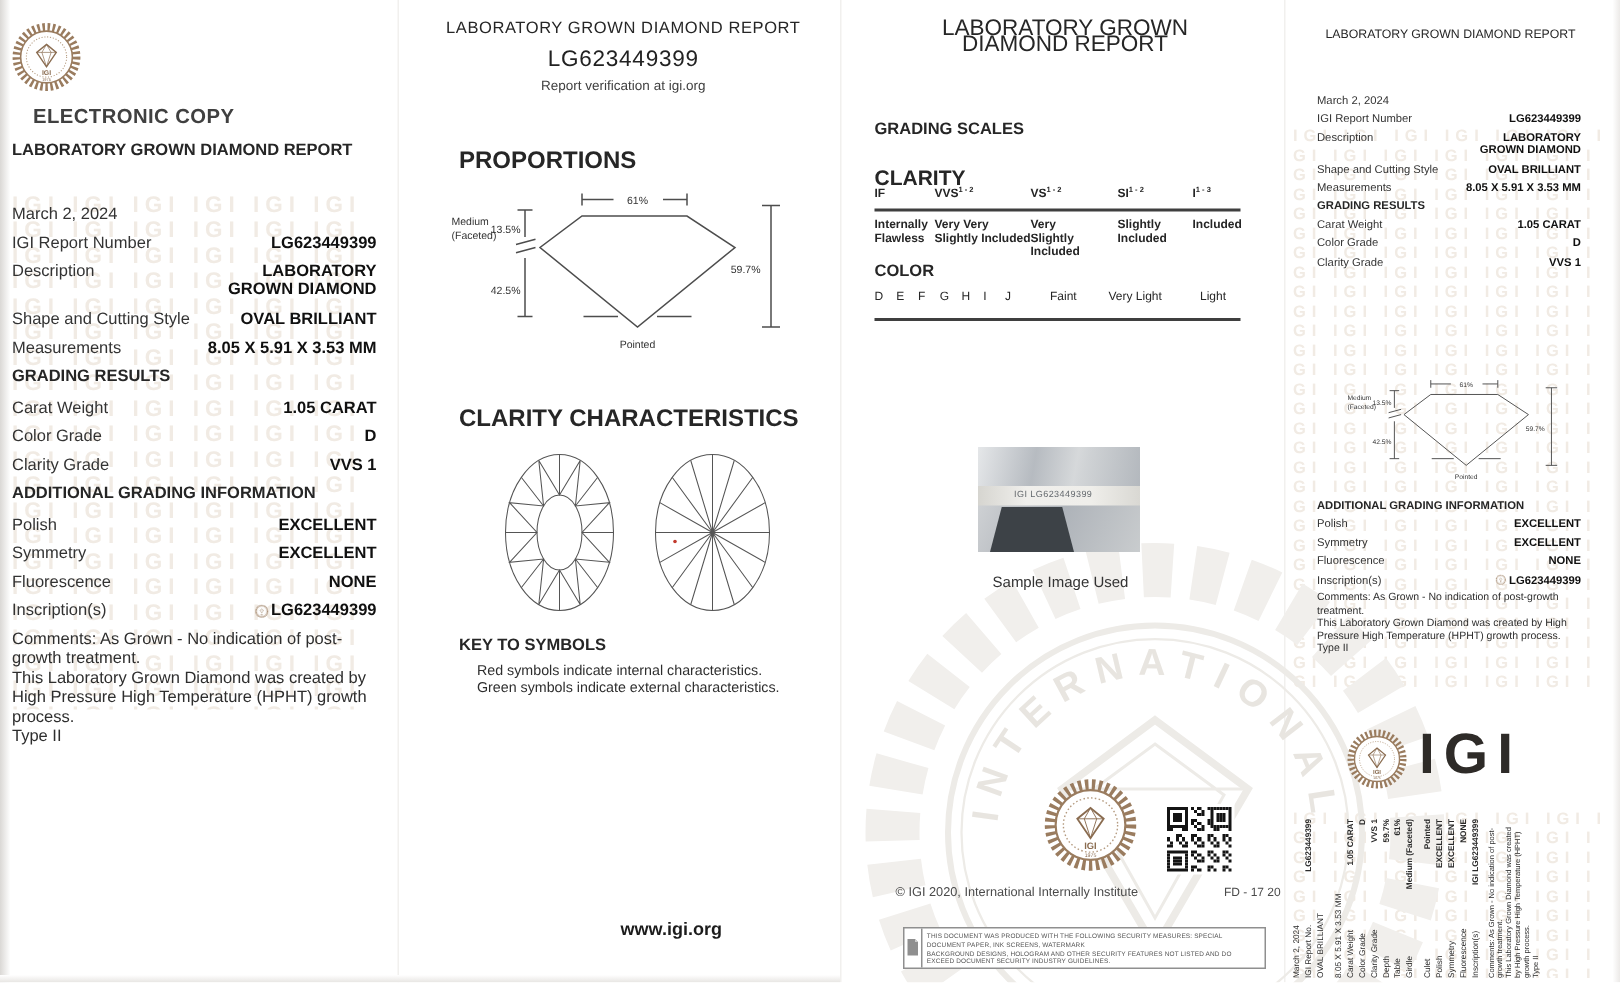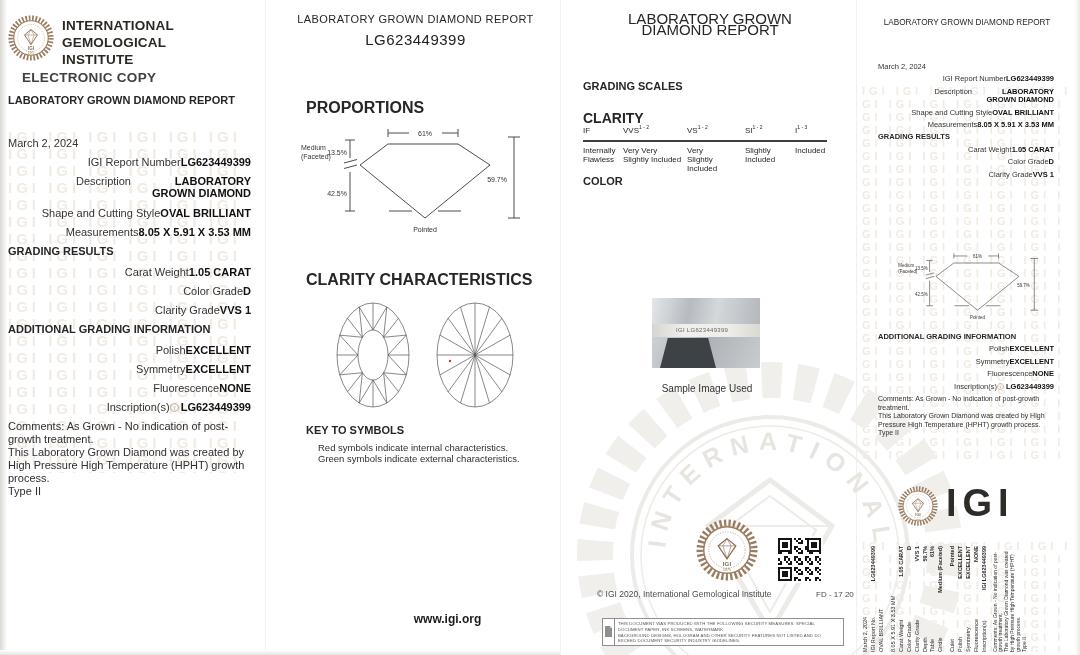--- a/index.html
+++ b/index.html
@@ -15,40 +15,40 @@
   .edge-l { left:0; top:0; width:7px; height:655px; background:linear-gradient(to right,#dad8d5,#ffffff); }
   .edge-r { right:0; top:0; width:5px; height:655px; background:linear-gradient(to left,#eceae8,#ffffff); }
   .edge-b { left:0; bottom:0; width:560px; height:5px; background:linear-gradient(to top,#e7e5e2,#ffffff); }
   .fold { top:0; width:1px; height:655px; background:#f1f0ee; }
 
   
   .wm-fill { overflow:hidden; color:#f1ebe4; font-weight:700; word-break:break-all;
              letter-spacing:4px; user-select:none; }
 
   
-  .frow { display:flex; justify-content:flex-end; align-items:flex-start; }
+  .frow { display:flex; justify-content:space-between; align-items:flex-start; }
   .lab { color:#333; }
   .val { font-weight:700; color:#101010; text-align:right; max-width:60%; }
   .val.glyph { display:flex; align-items:center; justify-content:flex-end; gap:2px; max-width:70%; }
   #p1-fields { left:0; top:137px; width:243px; font-size:11px; }
   #p1-fields .row { margin-bottom:7px; line-height:12px; }
   #p1-fields .sec { margin-top:3px; margin-bottom:9px; font-weight:700; }
   #p1-fields .cmt { margin-top:2px; line-height:13px; color:#2e2e2e; }
   .mini-seal { width:9px; height:9px; flex:0 0 auto; }
 
   #p4-fields, #p4-add { left:16px; width:176px; font-size:7.5px; }
   #p4-fields { top:63px; }
   #p4-fields .row, #p4-add .row { margin-bottom:4px; line-height:8.4px; }
   #p4-fields .sec, #p4-add .sec { font-weight:700; margin-bottom:4px; }
   #p4-add { top:333px; }
   #p4-add .cmt { margin-top:2px; line-height:8.6px; color:#2e2e2e; font-size:7px; }
 
   
   .cl-row { display:flex; }
-  .cl-c { line-height:9px; }
+  .cl-c { line-height:9px;font-weight:bold; }
   .cl-c:nth-child(1){ width:40px; } .cl-c:nth-child(2){ width:64px; }
   .cl-c:nth-child(3){ width:58px; } .cl-c:nth-child(4){ width:50px; }
   .cl-c:nth-child(5){ width:34px; }
   .sup { font-size:5px; vertical-align:super; letter-spacing:0; }
   .rule { height:2px; background:#3f3f3f; margin:5px 0 4px; width:244px; }
   .cletter { display:inline-block; width:14.5px; }
 
   
   #sample-img { background:linear-gradient(115deg,#d9dbdd 0%,#b7bbc0 40%,#aeb3b9 55%,#c9ccce 100%); }
   .si-band { position:absolute; left:0; top:26px; width:100%; height:13px;
@@ -133,25 +133,20 @@
     <path id="wmarc" d="M110,215 A105,105 0 0 1 320,215" fill="none"></path>
     <text font-size="25" letter-spacing="9" fill="#e8e5e0" font-weight="bold">
       <textPath href="#wmarc" startOffset="2%">INTERNATIONAL GEMOLOGICAL INSTITUTE</textPath>
     </text>
   </svg>
 
   <div class="abs" style="left:8px;top:0;width:245px;height:655px">
     <svg class="abs" style="left:0;top:15px" width="46" height="46" viewBox="0 0 60 60">
         <use href="#seal-sym"></use>
       </svg>
-    <div class="abs b" style="left:54px;top:17px;font-size:13.5px;line-height:17px;letter-spacing:.2px;color:#2b2824">
-      <div>INTERNATIONAL</div>
-      <div>GEMOLOGICAL</div>
-      <div>INSTITUTE</div>
-    </div>
     <div class="abs b" style="left:14px;top:70px;font-size:13.5px;letter-spacing:.3px;color:#404040">ELECTRONIC COPY</div>
     <div class="abs b" style="left:0;top:94px;font-size:11px">LABORATORY GROWN DIAMOND REPORT</div>
 
     <div class="abs" id="p1-fields">
       <div class="row"><span class="lab">March 2, 2024</span></div>
       <div class="row frow">
         <span class="lab">IGI Report Number</span>
         <span class="val">LG623449399</span>
       </div>
       <div class="row frow" style="margin-bottom:8px">
@@ -205,20 +200,21 @@
         <div>Comments: As Grown - No indication of post-growth treatment.</div>
         <div>This Laboratory Grown Diamond was created by High Pressure High Temperature (HPHT) growth process.</div>
         <div>Type II</div>
       </div>
     </div>
   </div>
 
   <div class="abs c" style="left:268px;top:13px;width:295px">
     <div style="font-size:11px;letter-spacing:.4px">LABORATORY GROWN DIAMOND REPORT</div>
     <div style="font-size:15px;margin-top:6px;letter-spacing:.5px;color:#222">LG623449399</div>
+    <div style="font-size:9px;margin-top:4px;color:#3f3f3f">Report verification at igi.org</div>
   </div>
 
   <div class="abs b" style="left:306px;top:99px;font-size:16px">PROPORTIONS</div>
   <svg class="abs" style="left:293px;top:108px" width="250" height="130" viewBox="0 0 250 130">
     <use href="#prop-diagram"></use>
   </svg>
 
   <div class="abs b" style="left:306px;top:271px;font-size:16px">CLARITY CHARACTERISTICS</div>
   <svg class="abs" style="left:330px;top:299px" width="190" height="112" viewBox="0 0 190 112">
     <g fill="none" stroke="#555" stroke-width="0.7">
@@ -278,20 +274,27 @@
           <div>Included</div>
         </span>
       <span class="cl-c">
           <div>Included</div>
           <div></div>
         </span>
     </div>
   </div>
 
   <div class="abs b" style="left:583px;top:175px;font-size:11px">COLOR</div>
+  <div class="abs" style="left:583px;top:193px;width:250px;height:22px;font-size:8px">
+    <span class="cletter">D</span><span class="cletter">E</span><span class="cletter">F</span><span class="cletter">G</span><span class="cletter">H</span><span class="cletter">I</span><span class="cletter">J</span>
+    <span class="abs" style="left:117px;top:0">Faint</span>
+    <span class="abs" style="left:156px;top:0">Very Light</span>
+    <span class="abs" style="left:217px;top:0">Light</span>
+    <div class="rule abs" style="left:0;top:14px"></div>
+  </div>
 
   <div class="abs" id="sample-img" style="left:652px;top:298px;width:108px;height:70px">
     <div class="si-hi1"></div>
     <div class="si-band"></div>
     <div class="si-dark"></div>
     <div class="si-text">IGI LG623449399</div>
   </div>
   <div class="abs" style="left:617px;top:383px;width:180px;text-align:center;font-size:10px;color:#333">Sample Image Used</div>
 
   <svg class="abs" style="left:696px;top:519px" width="62" height="62" viewBox="0 0 60 60">
@@ -734,21 +737,21 @@
       <i class="on"></i>
       <i></i>
       <i class="on"></i>
       <i></i>
       <i></i>
       <i class="on"></i>
       <i></i>
       <i class="on"></i>
     </div>
 
-  <div class="abs" style="left:597px;top:589px;font-size:8.5px;color:#4a4a4a">© IGI 2020, International Gemological Institute</div>
+  <div class="abs" style="left:597px;top:589px;font-size:8.5px;color:#4a4a4a">© IGI 2020, International Internally Institute</div>
   <div class="abs" style="left:816px;top:590px;font-size:8px;color:#4a4a4a">FD - 17 20</div>
 
   <div class="abs" id="sec-box" style="left:602px;top:618px;width:242px;height:28px">
     <div id="sec-icon">
       <svg width="9" height="12" viewBox="0 0 9 12">
           <path d="M1,0 H6 L8,2 V11 H1 Z" fill="#8f8f8f"></path>
           <path d="M6,0 L6,2 L8,2" fill="#ccc"></path>
         </svg>
     </div>
     <div id="sec-text">

